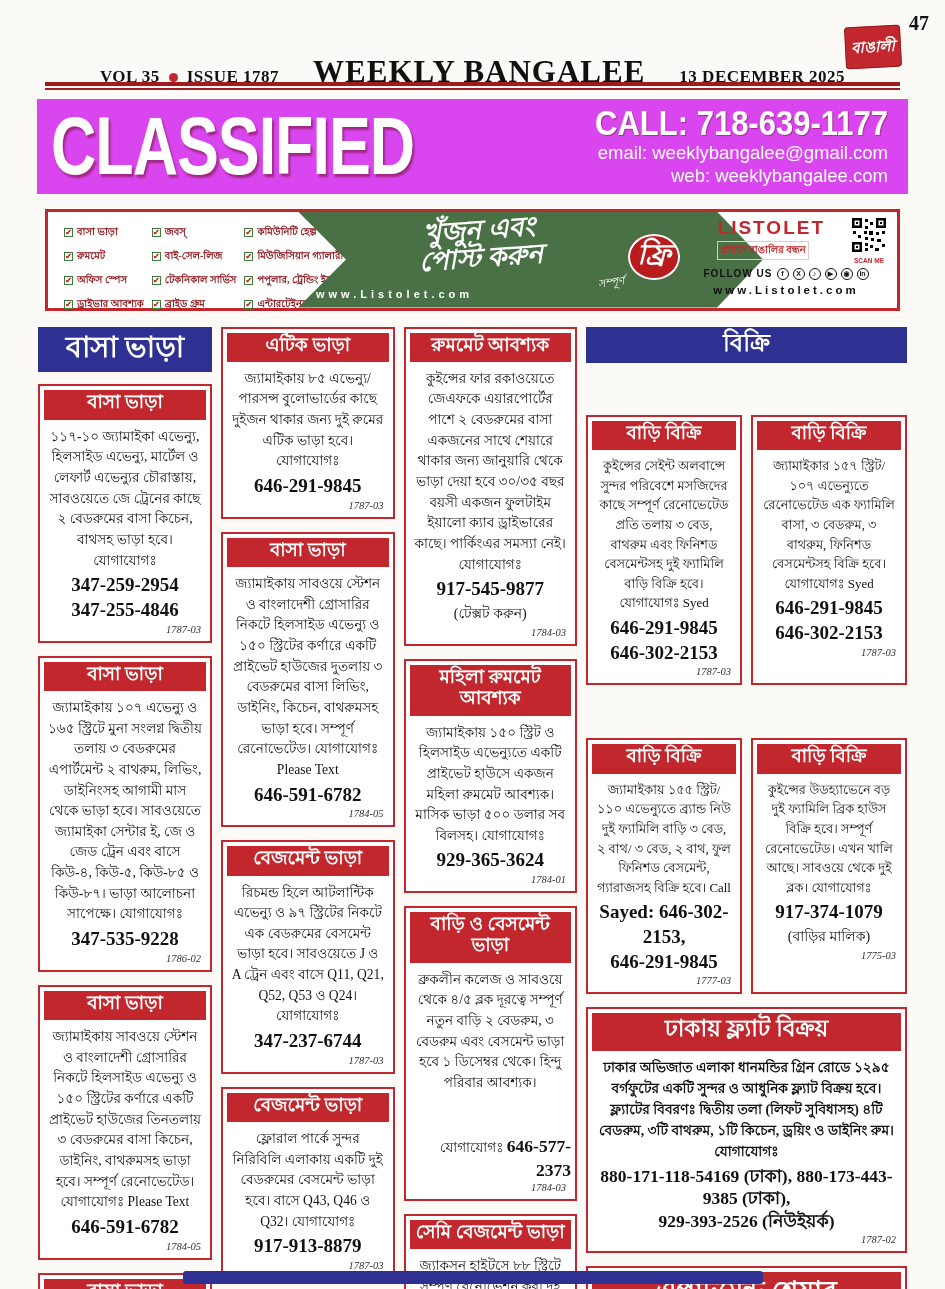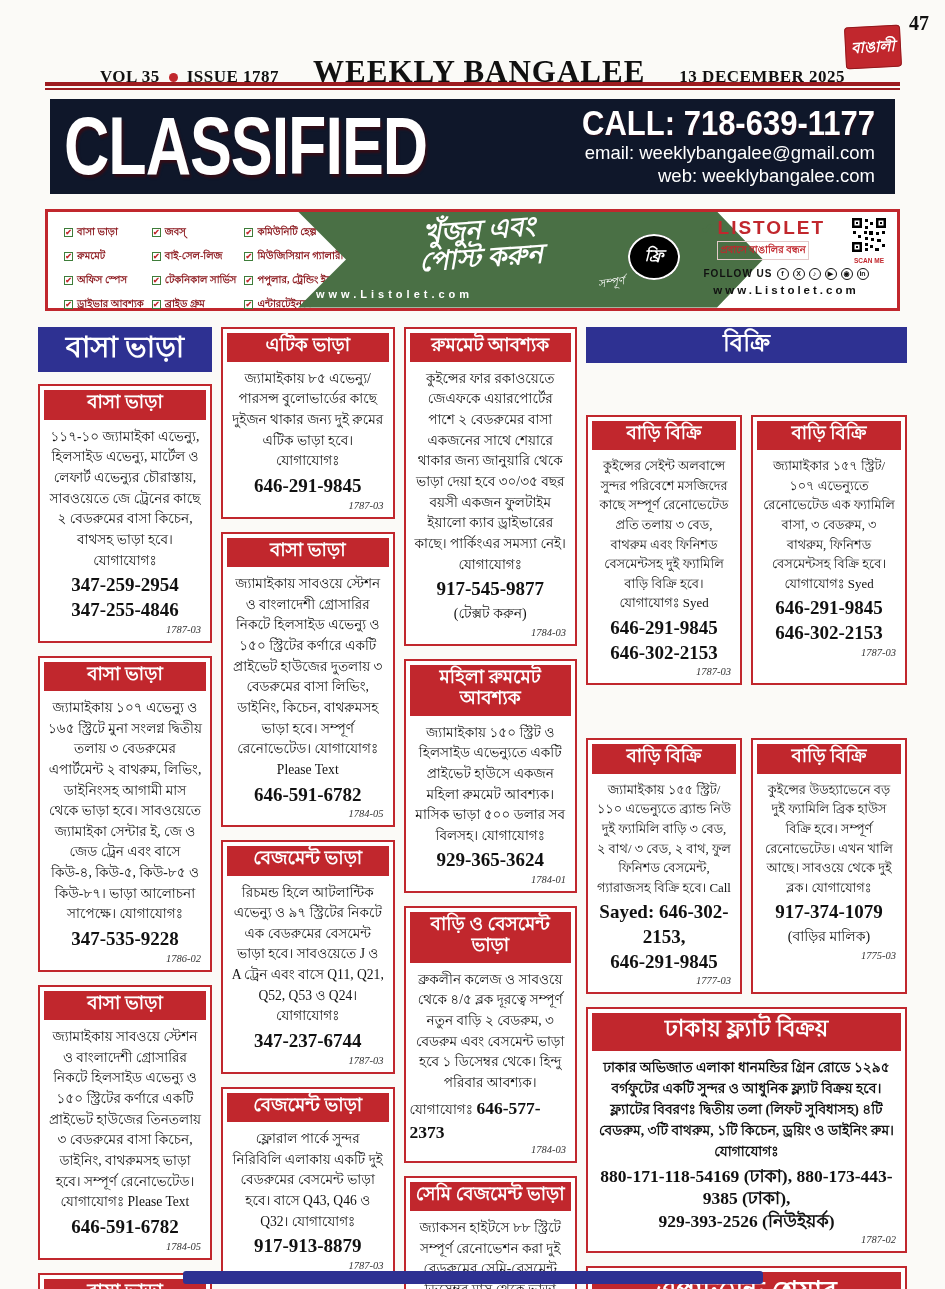--- a/index.html
+++ b/index.html
@@ -21,21 +21,21 @@
     position:absolute; top:26px; right:44px; width:56px; height:42px; background:#c1272d;
     color:#fff; display:flex; align-items:center; justify-content:center;
     font-size:15px; font-weight:bold; font-style:italic; transform:rotate(-3deg);
     border-radius:4px; box-shadow:0 0 0 1px #8f1b1f inset;
   }
   .rules { margin:4px 45px 0; }
   .rule1 { height:4px; background:#9e1c20; }
   .rule2 { height:1.5px; background:#9e1c20; margin-top:2px; }
   
   .classified {
-    margin:9px 50px 0; height:95px; background:#0f172a; color:#fff;
+    margin:9px 37px 0; height:95px; background:#d946ef; color:#fff;
     display:flex; align-items:center; justify-content:space-between; padding:0 20px 0 14px;
   }
   .classified-title {
     font-family:"Liberation Sans", sans-serif; font-weight:bold; font-size:64px;
     letter-spacing:-1px; transform:scale(0.98,1.28); transform-origin:left center;
     text-shadow:2px 2px 2px rgba(90,0,0,.45);
   }
   .classified-contact { text-align:right; line-height:1.22; }
   .call-line { font-family:"Liberation Sans", sans-serif; font-weight:bold; font-size:31px;
     transform:scaleY(1.12); transform-origin:right center; text-shadow:1px 1px 1px rgba(90,0,0,.4); }
@@ -53,22 +53,22 @@
   .green-band {
     position:absolute; left:250px; top:0; width:465px; height:100%; background:#4a7045;
     clip-path:polygon(0 0, calc(100% - 46px) 0, 100% 50%, calc(100% - 46px) 100%, 0 100%, 48px 50%);
     color:#fff;
   }
   .slogan { position:absolute; left:120px; top:4px; transform:rotate(-4deg); text-align:center; line-height:1.05; }
   .slogan-l1 { font-size:27px; font-weight:bold; font-style:italic; }
   .slogan-l2 { font-size:27px; font-weight:bold; font-style:italic; }
   .slogan-small { position:absolute; left:300px; top:62px; font-size:11px; font-style:italic; transform:rotate(-8deg); }
   .free-badge {
-    position:absolute; left:330px; top:22px; width:52px; height:46px; background:#000000; border-radius:50%;
-    display:flex; align-items:center; justify-content:center; font-size:16px; font-weight:bold; font-style:italic;
+    position:absolute; left:330px; top:22px; width:52px; height:46px; background:#b91c1c; border-radius:50%;
+    display:flex; align-items:center; justify-content:center; font-size:28px; font-weight:bold; font-style:italic;
     box-shadow:0 0 0 2px #fff inset;
   }
   .promo-web1 { position:absolute; left:18px; bottom:8px; font-family:"Liberation Sans",sans-serif;
     font-size:11px; letter-spacing:4px; font-weight:bold; }
   .promo-right { position:absolute; right:8px; top:5px; width:206px; height:92px; }
   .brand-row { display:flex; align-items:flex-start; gap:6px; }
   .brand-block { flex:1; text-align:center; }
   .brand-name { color:#c1272d; font-family:"Liberation Sans",sans-serif; font-weight:bold; font-size:19px; letter-spacing:2px; }
   .brand-mark { color:#4a7045; font-size:15px; margin-right:2px; }
   .brand-tagline { color:#c1272d; font-size:10px; font-weight:bold; margin-top:1px; border:1px solid #e3c9c9; padding:0 2px; display:inline-block; }
@@ -90,21 +90,21 @@
   .sec-head {
     background:#2e3192; color:#fff; text-align:center; font-weight:bold;
     padding:5px 0 9px; margin-bottom:12px; line-height:1.1;
   }
   .sec-head.left-head { font-size:29px; }
   .sec-head.right-head { font-size:24px; padding:3px 0 7px; }
   .ad { border:2px solid #c1272d; background:#fff; padding:4px; margin-bottom:13px; }
   .ad-head { background:#c1272d; color:#fff; text-align:center; font-weight:bold; font-size:18.5px; padding:2px 0 6px; line-height:1.15; }
   .ad-body { padding:7px 4px 2px; font-size:13.6px; line-height:1.52; text-align:center; }
   .ad-phone { text-align:center; font-weight:bold; font-size:19px; line-height:1.3; }
-  .ad-contact { text-align:left; font-size:13.6px; padding-top:2px; }
+  .ad-contact { text-align:right; font-size:13.6px; padding-top:2px;margin-top:38px; }
   .ad-contact .num { font-weight:bold; font-size:17.5px; }
   .ad-note { text-align:center; font-size:14px; }
   .ad-ref { text-align:right; font-style:italic; font-size:10.5px; padding:1px 5px 2px; color:#333; }
   .r-row { display:flex; gap:9px; }
   .r-row .ad { flex:1;margin-top:40px; }
   .r-row .ad-body { font-size:12.9px; }
   
   .ad.dhaka .ad-head { font-size:23px; padding:3px 0 8px; }
   .ad.dhaka .ad-body { font-size:13.8px; font-weight:bold; }
   .ad.dhaka .ad-phone { font-size:17.5px; }

